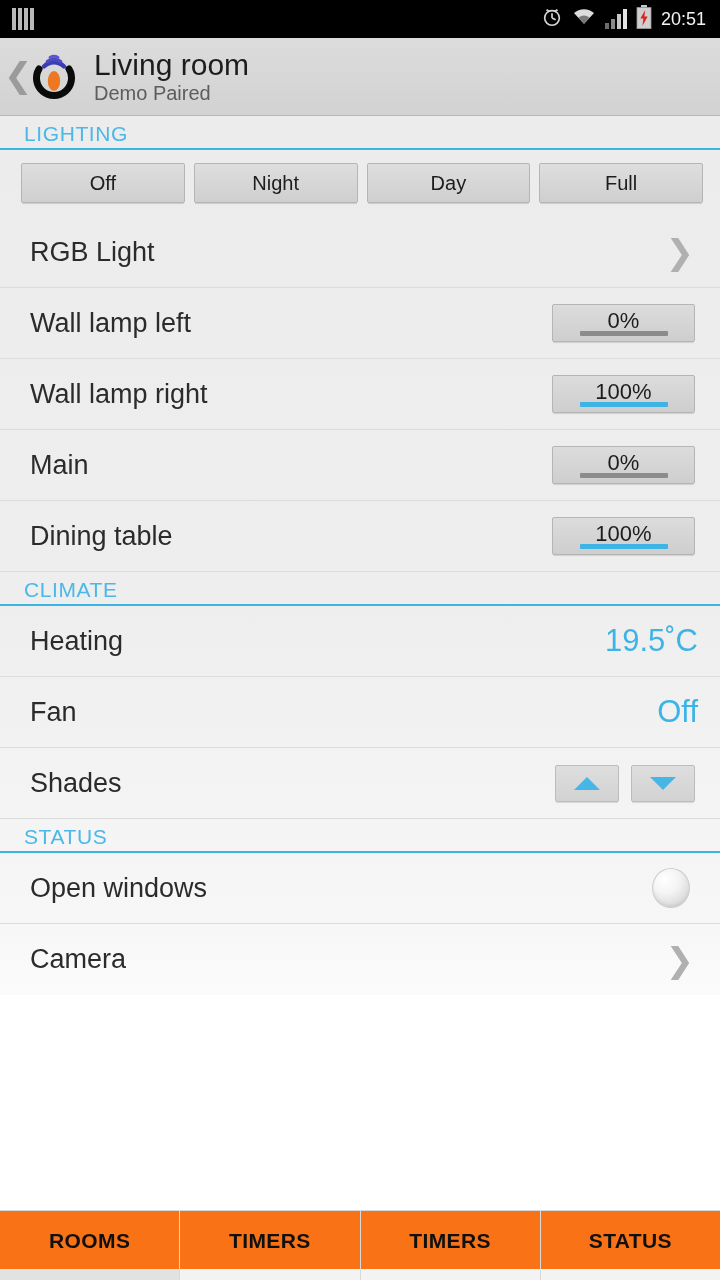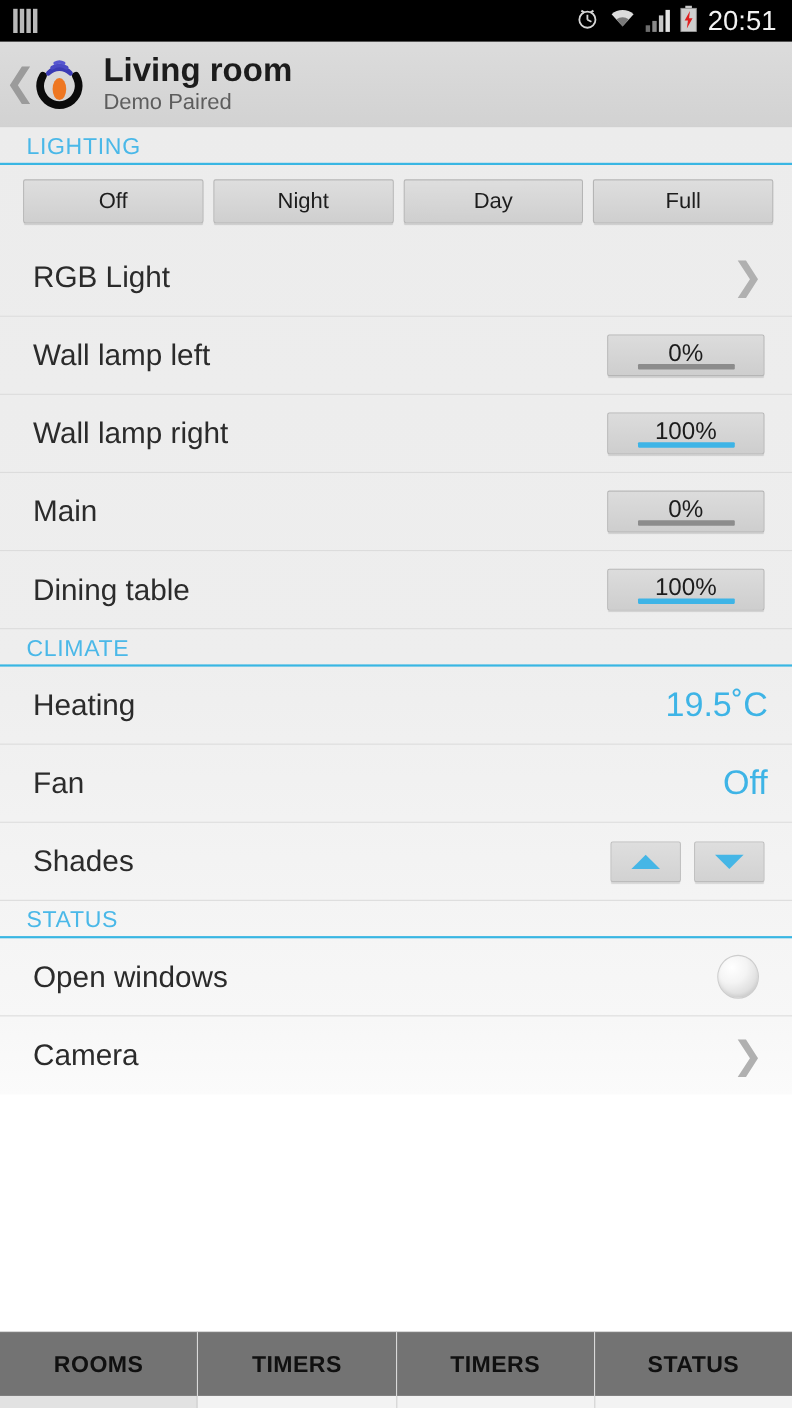--- a/index.html
+++ b/index.html
@@ -32,21 +32,21 @@
   }
   #statusbar .left { display: flex; align-items: center; gap: 6px; }
   #statusbar .right {
     margin-left: auto;
     display: flex;
     align-items: center;
     gap: 9px;
   }
   .sb-clock-text {
     color: #f2f2f2;
-    font-size: 25px;
+    font-size: 18px;
     letter-spacing: 0px;
     font-family: "Liberation Sans", sans-serif;
   }
   .eqbars { display: flex; align-items: flex-end; gap: 2px; height: 22px; }
   .eqbars i { display:block; width: 4px; background: #b9b9b9; }
   .eqbars i:nth-child(1){ height: 22px; }
   .eqbars i:nth-child(2){ height: 22px; }
   .eqbars i:nth-child(3){ height: 22px; }
   .eqbars i:nth-child(4){ height: 22px; }
 
@@ -80,21 +80,21 @@
     width: 56px; height: 56px;
     position: relative;
     flex: 0 0 56px;
     margin-left: -4px;
   }
   #header .titles { margin-left: 12px; }
   #header .title-main {
     font-size: 30px;
     color: #1c1c1c;
     line-height: 32px;
-    font-weight: 700;
+    font-weight: 400;
   }
   #header .title-sub {
     font-size: 20px;
     color: #5d5d5d;
     line-height: 24px;
   }
 
   
   #content {
     flex: 1 1 auto;
@@ -229,21 +229,21 @@
     border-radius: 50%;
     margin-right: 18px;
     background: radial-gradient(circle at 34% 28%, #ffffff 0%, #f4f4f4 38%, #d9d9d9 78%, #c6c6c6 100%);
     border: 1px solid #cdcdcd;
     box-shadow: inset 0 -2px 3px rgba(0,0,0,0.06);
   }
 
   
   #tabbar {
     flex: 0 0 70px;
-    background: #737373;
+    background: #f97316;
     display: flex;
     border-top: 1px solid #d8d8d8;
     margin-top: 28px;
   }
   #tabbar .tab {
     flex: 1 1 0;
     position: relative;
     display: flex;
     align-items: center;
     justify-content: center;

